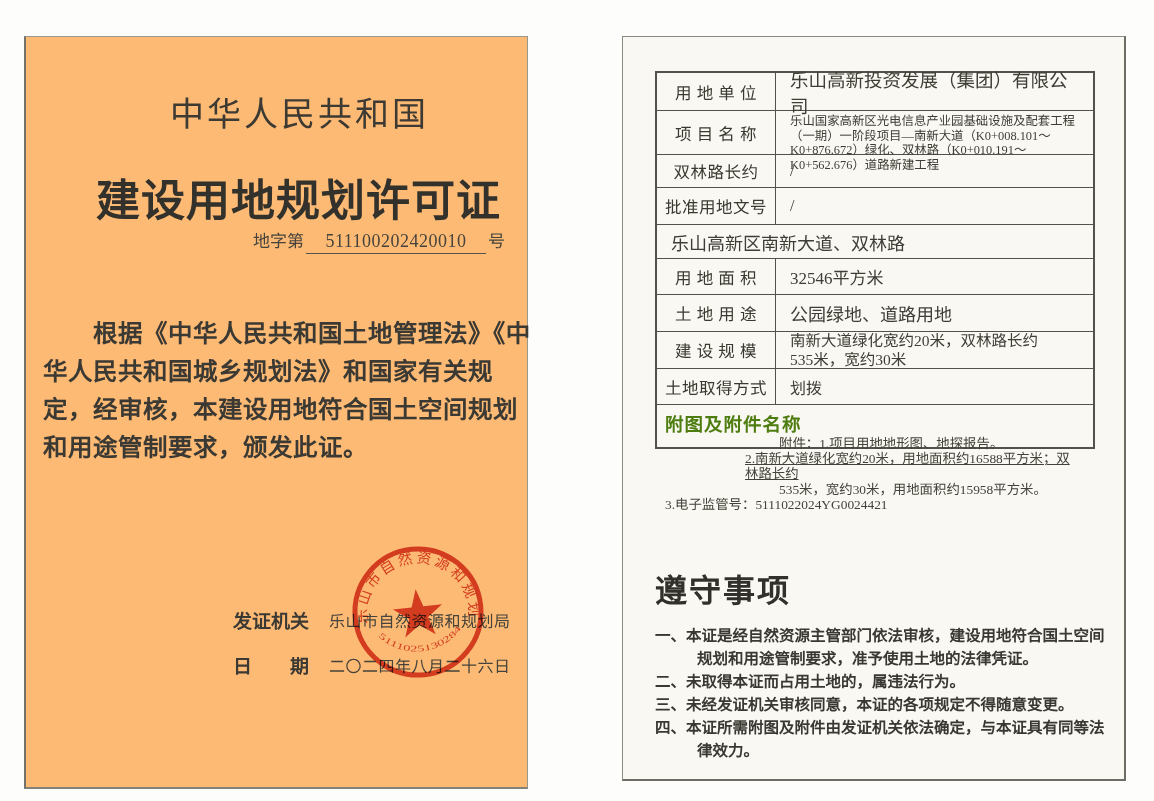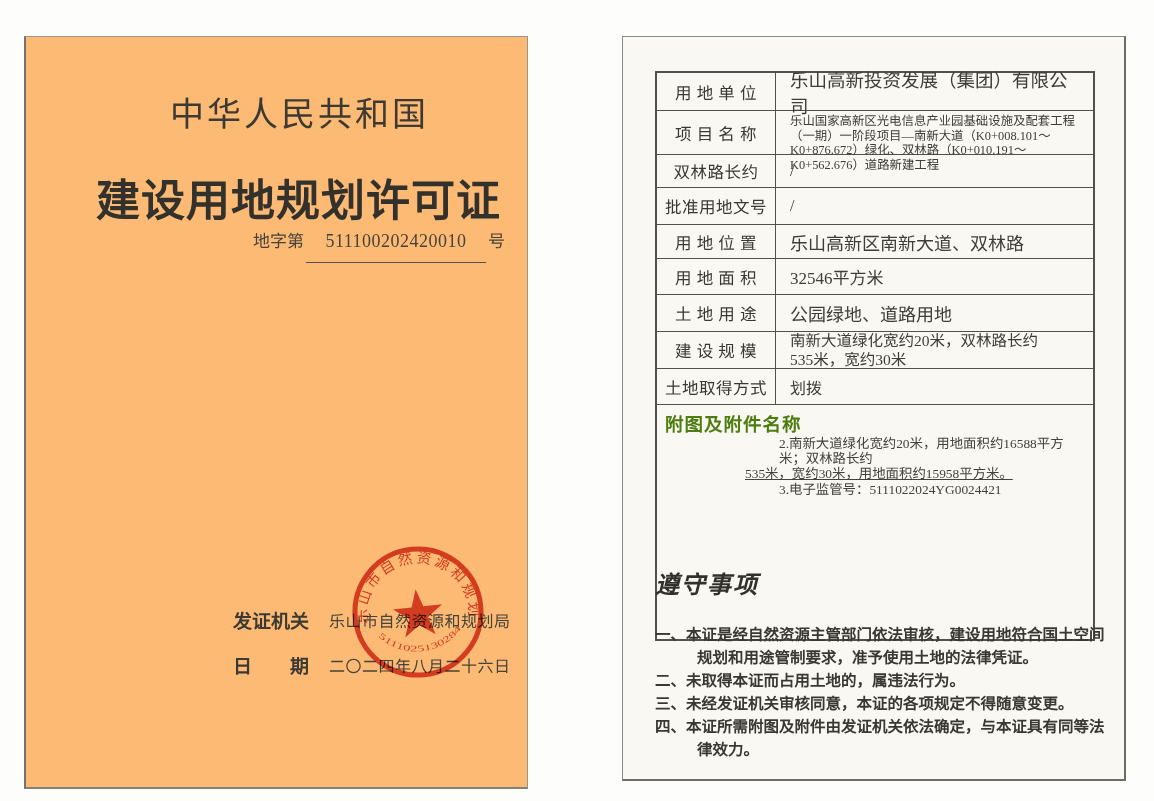--- a/index.html
+++ b/index.html
@@ -14,36 +14,36 @@
               border:1px solid #8b8a80;border-right:2px solid #6e6d65;border-bottom:2px solid #6e6d65;}
 
   
   .country{position:absolute;left:0;right:-46px;top:50px;text-align:center;
            font-size:34px;letter-spacing:3px;color:#3c3a33;}
   .main-title{position:absolute;left:0;right:-44px;top:128px;text-align:center;
               font-family:"Liberation Sans","DejaVu Sans",sans-serif;font-weight:bold;
               font-size:44px;letter-spacing:1px;color:#33312b;}
   .cert-no{position:absolute;top:190px;right:22px;font-size:17px;color:#45433b;white-space:nowrap;}
   .no-underline{display:inline-block;width:180px;text-align:center;border-bottom:1.5px solid #55534b;
-                font-size:18px;letter-spacing:0.5px;padding-bottom:10px;margin:0 2px;}
+                font-size:18px;letter-spacing:0.5px;padding-bottom:1px;margin:0 2px;}
   .body-text{position:absolute;left:17px;top:278px;width:492px;
              font-family:"Liberation Sans","DejaVu Sans",sans-serif;font-weight:600;
              font-size:24.5px;line-height:38px;letter-spacing:0.5px;color:#3b3933;text-indent:50px;}
   .kv{position:absolute;left:207px;white-space:nowrap;margin-top:20px;}
   .issuer-row{top:549px;}
   .date-row{top:594px;}
   .kv-label{font-family:"Liberation Sans","DejaVu Sans",sans-serif;font-weight:600;
             font-size:19px;color:#3b3933;}
   .kv-value{font-size:16px;letter-spacing:0.5px;color:#45433b;margin-left:16px;vertical-align:1px;}
   .seal{position:absolute;left:322px;top:505px;width:140px;height:140px;
         transform:rotate(-6deg);opacity:0.88;mix-blend-mode:multiply;}
   .seal text{font-family:"Liberation Serif","DejaVu Serif",serif;}
 
   
-  .cert-table{position:absolute;left:32px;top:34px;width:440px;height:570px;
+  .cert-table{position:absolute;left:32px;top:34px;width:440px;height:378px;
               border:2px solid #53524a;box-sizing:border-box;display:flex;flex-direction:column;}
   .t-row{display:flex;border-bottom:1px solid #53524a;box-sizing:border-box;flex:0 0 auto;}
   .t-row:nth-child(1){height:38px}.t-row:nth-child(2){height:44px}.t-row:nth-child(3){height:33px}
   .t-row:nth-child(4){height:37px}.t-row:nth-child(5){height:34px}.t-row:nth-child(6){height:36px}
   .t-row:nth-child(7){height:37px}.t-row:nth-child(8){height:37px}.t-row:nth-child(9){height:36px}
   .t-label{width:119px;flex:0 0 119px;border-right:1px solid #53524a;box-sizing:border-box;
            display:flex;align-items:center;justify-content:center;
            font-size:16.5px;letter-spacing:0.5px;color:#3a3830;}
   .t-value{flex:1;display:flex;align-items:center;padding:2px 8px 2px 14px;color:#3f3d36;}
   .v-lg{font-size:18.5px}.v-md{font-size:16px}.v-pos{font-size:18px}
@@ -53,37 +53,38 @@
   .attach{flex:1 1 auto;padding:5px 10px 0 8px;border-bottom:none;}
   .attach-title{font-family:"Liberation Sans","DejaVu Sans",sans-serif;font-weight:bold;
                 font-size:18.5px;letter-spacing:1px;color:#4d7c0f;}
   .attach-line{font-size:13.4px;line-height:15.2px;color:#44423a;}
   .attach-line:nth-of-type(1){padding-left:84px;margin-top:2px;}
   .attach-line:nth-of-type(2){padding-left:114px;}
   .attach-line:nth-of-type(3){padding-left:80px;text-decoration:underline;}
   .attach-line:nth-of-type(4){padding-left:114px;}
   .notice{position:absolute;left:32px;top:528px;width:462px;}
   .notice-title{font-family:"Liberation Sans","DejaVu Sans",sans-serif;font-weight:bold;
-                font-size:24px;letter-spacing:2px;color:#32302a;font-style:italic;}
-  .notice-list{margin-top:23px;}
+                font-size:32px;letter-spacing:2px;color:#32302a;}
+  .notice-list{margin-top:13px;}
   .notice-item{font-family:"Liberation Sans","DejaVu Sans",sans-serif;font-weight:600;
                font-size:15.5px;line-height:23px;color:#3a3832;
                padding-left:42px;text-indent:-42px;}
 </style>
 </head>
 <body>
 
 <div class="scan">
 
   <div class="page page-left">
     <div class="country">中华人民共和国</div>
     <div class="main-title">建设用地规划许可证</div>
 
     <div class="cert-no"><span>地字第</span><span class="no-underline">511100202420010</span><span>号</span></div>
 
+    <div class="body-text">根据《中华人民共和国土地管理法》《中华人民共和国城乡规划法》和国家有关规定，经审核，本建设用地符合国土空间规划和用途管制要求，颁发此证。</div>
 
     <div class="kv issuer-row">
       <span class="kv-label">发证机关</span>
       <span class="kv-value">乐山市自然资源和规划局</span>
     </div>
     <div class="kv date-row">
       <span class="kv-label">日　　期</span>
       <span class="kv-value">二〇二四年八月二十六日</span>
     </div>
 
@@ -118,21 +119,20 @@
       </div>
       <div class="t-row">
         <div class="t-label">双林路长约</div>
         <div class="t-value v-md">/</div>
       </div>
       <div class="t-row">
         <div class="t-label">批准用地文号</div>
         <div class="t-value v-md">/</div>
       </div>
       <div class="t-row">
-        <div class="t-label">用 地 位 置</div>
         <div class="t-value v-pos">乐山高新区南新大道、双林路</div>
       </div>
       <div class="t-row">
         <div class="t-label">用 地 面 积</div>
         <div class="t-value v-area">32546平方米</div>
       </div>
       <div class="t-row">
         <div class="t-label">土 地 用 途</div>
         <div class="t-value v-use">公园绿地、道路用地</div>
       </div>
@@ -142,20 +142,21 @@
           <span>南新大道绿化宽约20米，双林路长约535米，宽约30米</span>
         </div>
       </div>
       <div class="t-row">
         <div class="t-label">土地取得方式</div>
         <div class="t-value v-md">划拨</div>
       </div>
 
       <div class="attach">
         <div class="attach-title">附图及附件名称</div>
+        <div class="attach-line">附件：1.项目用地地形图、地探报告。</div>
         <div class="attach-line">2.南新大道绿化宽约20米，用地面积约16588平方米；双林路长约</div>
         <div class="attach-line">535米，宽约30米，用地面积约15958平方米。</div>
         <div class="attach-line">3.电子监管号：5111022024YG0024421</div>
       </div>
     </div>
 
     <div class="notice">
       <div class="notice-title">遵守事项</div>
       <div class="notice-list">
         <div class="notice-item">一、本证是经自然资源主管部门依法审核，建设用地符合国土空间规划和用途管制要求，准予使用土地的法律凭证。</div>

